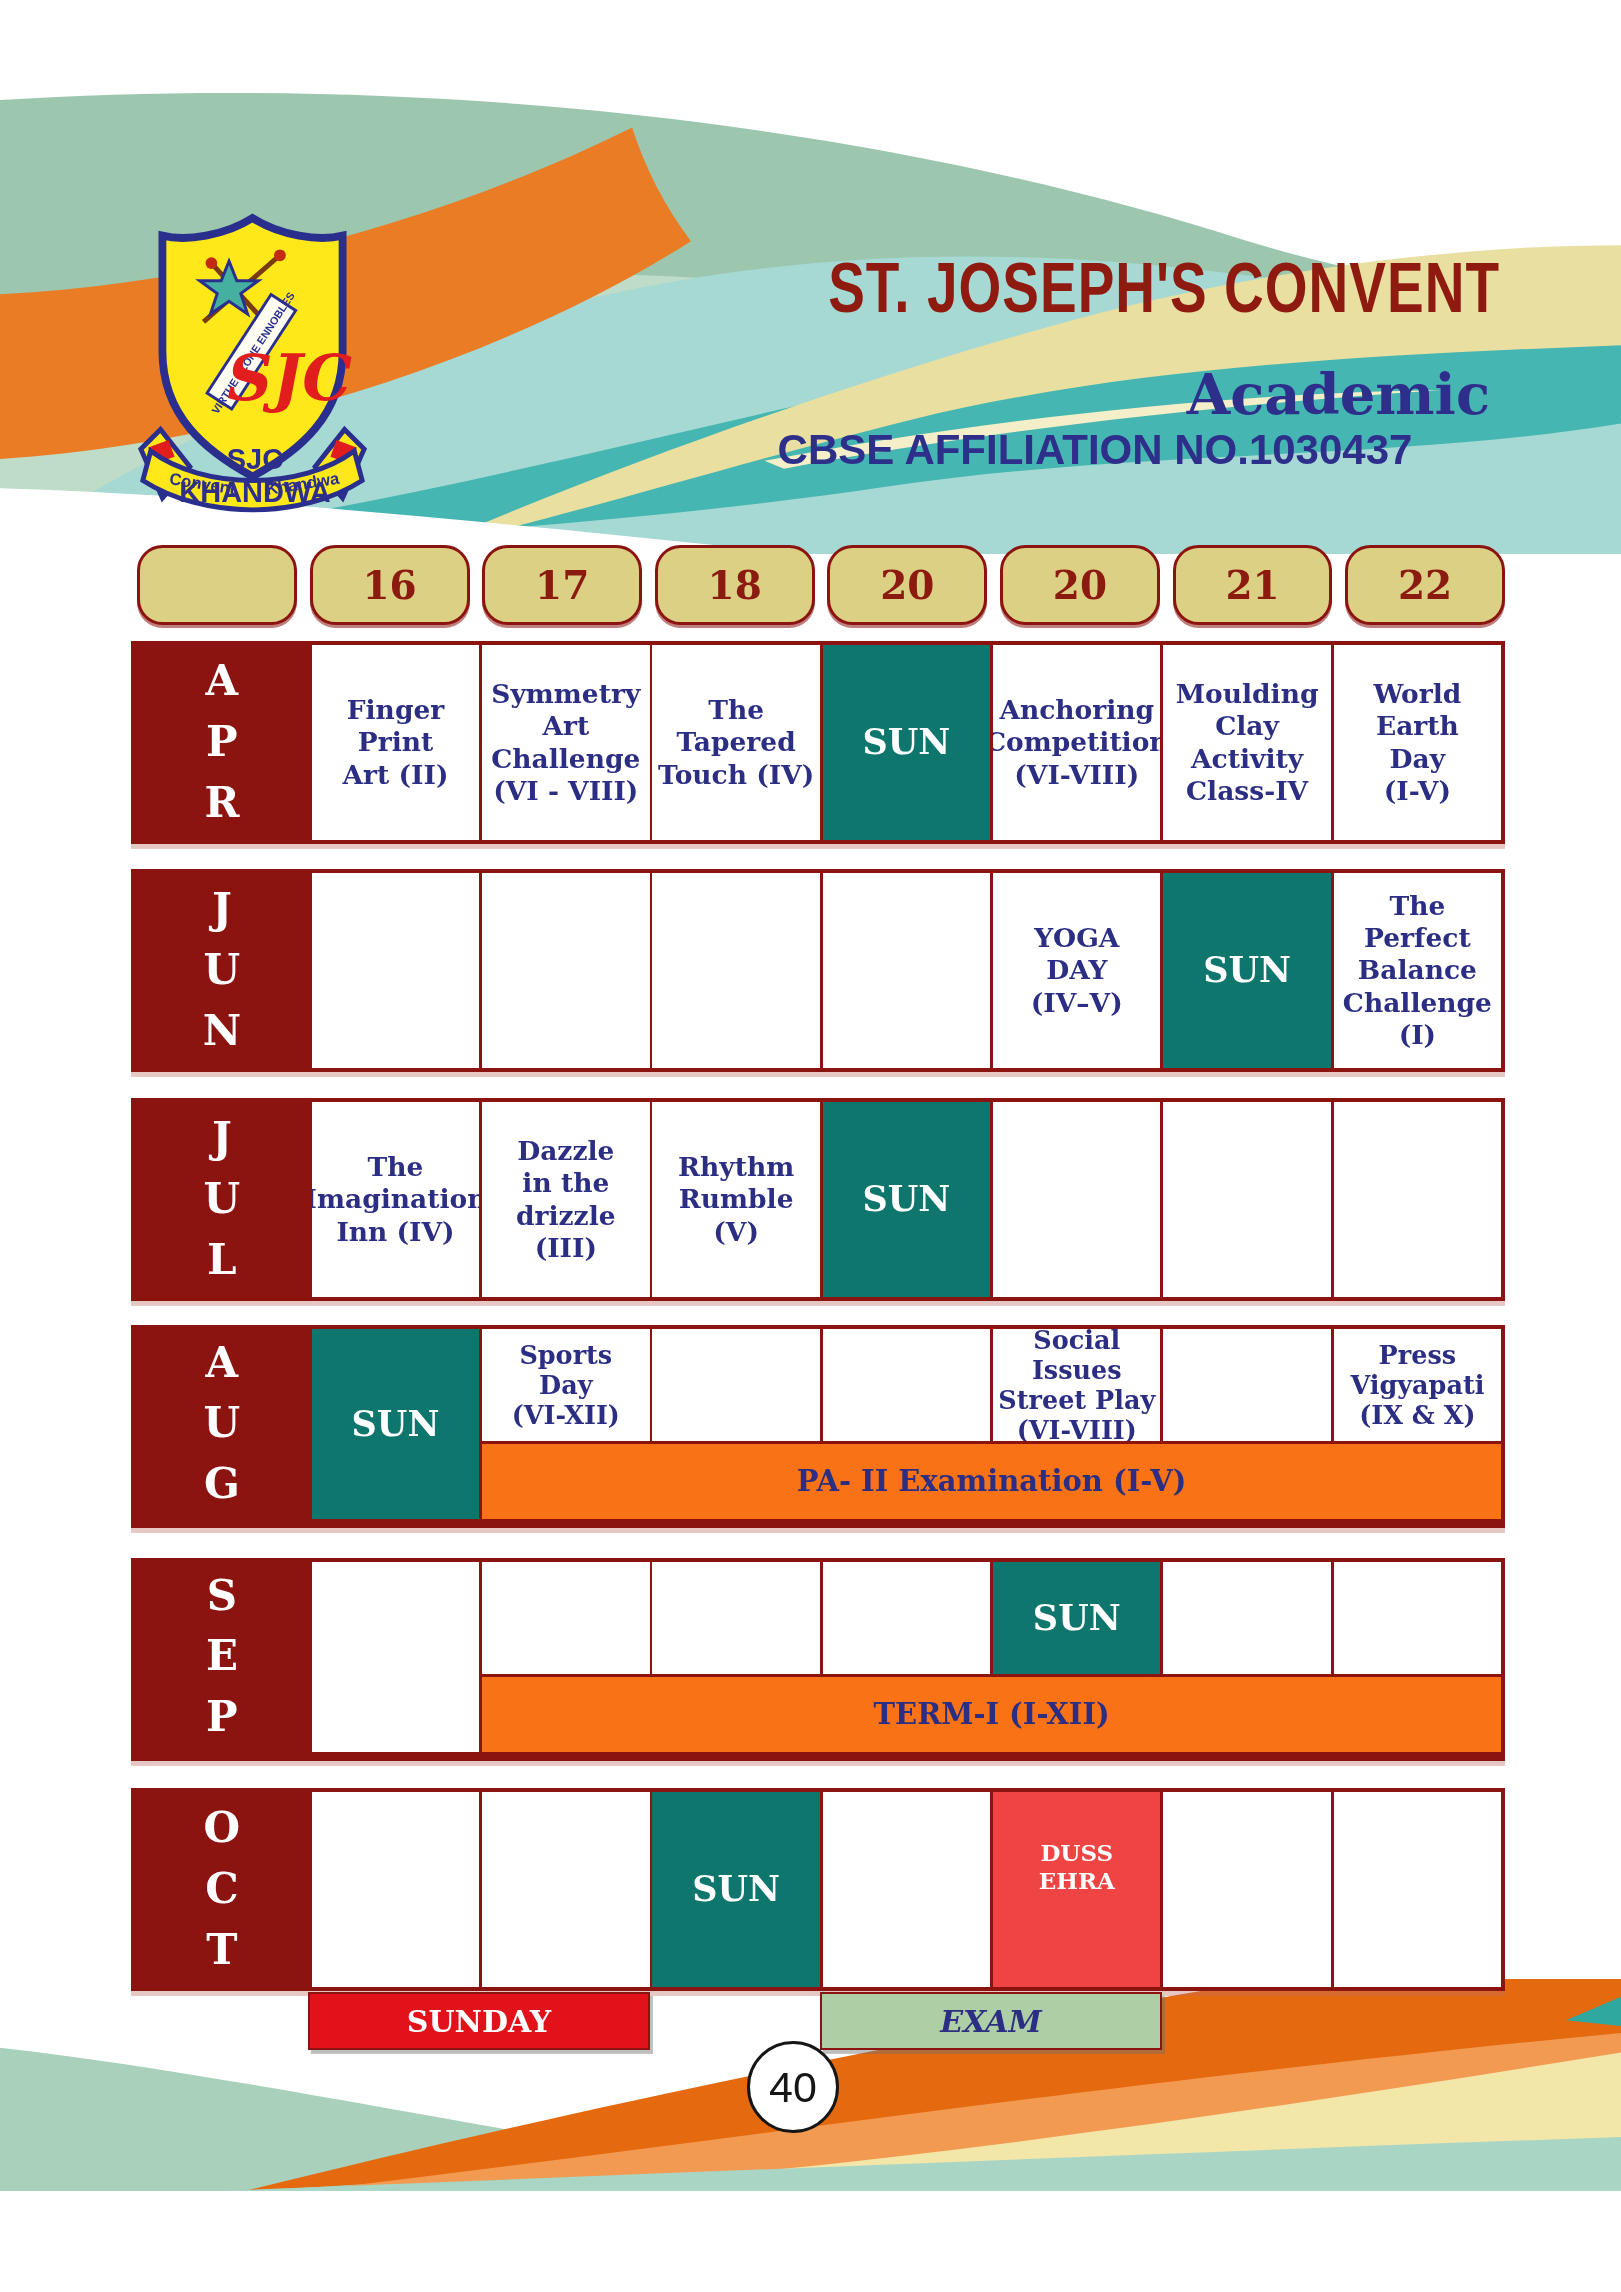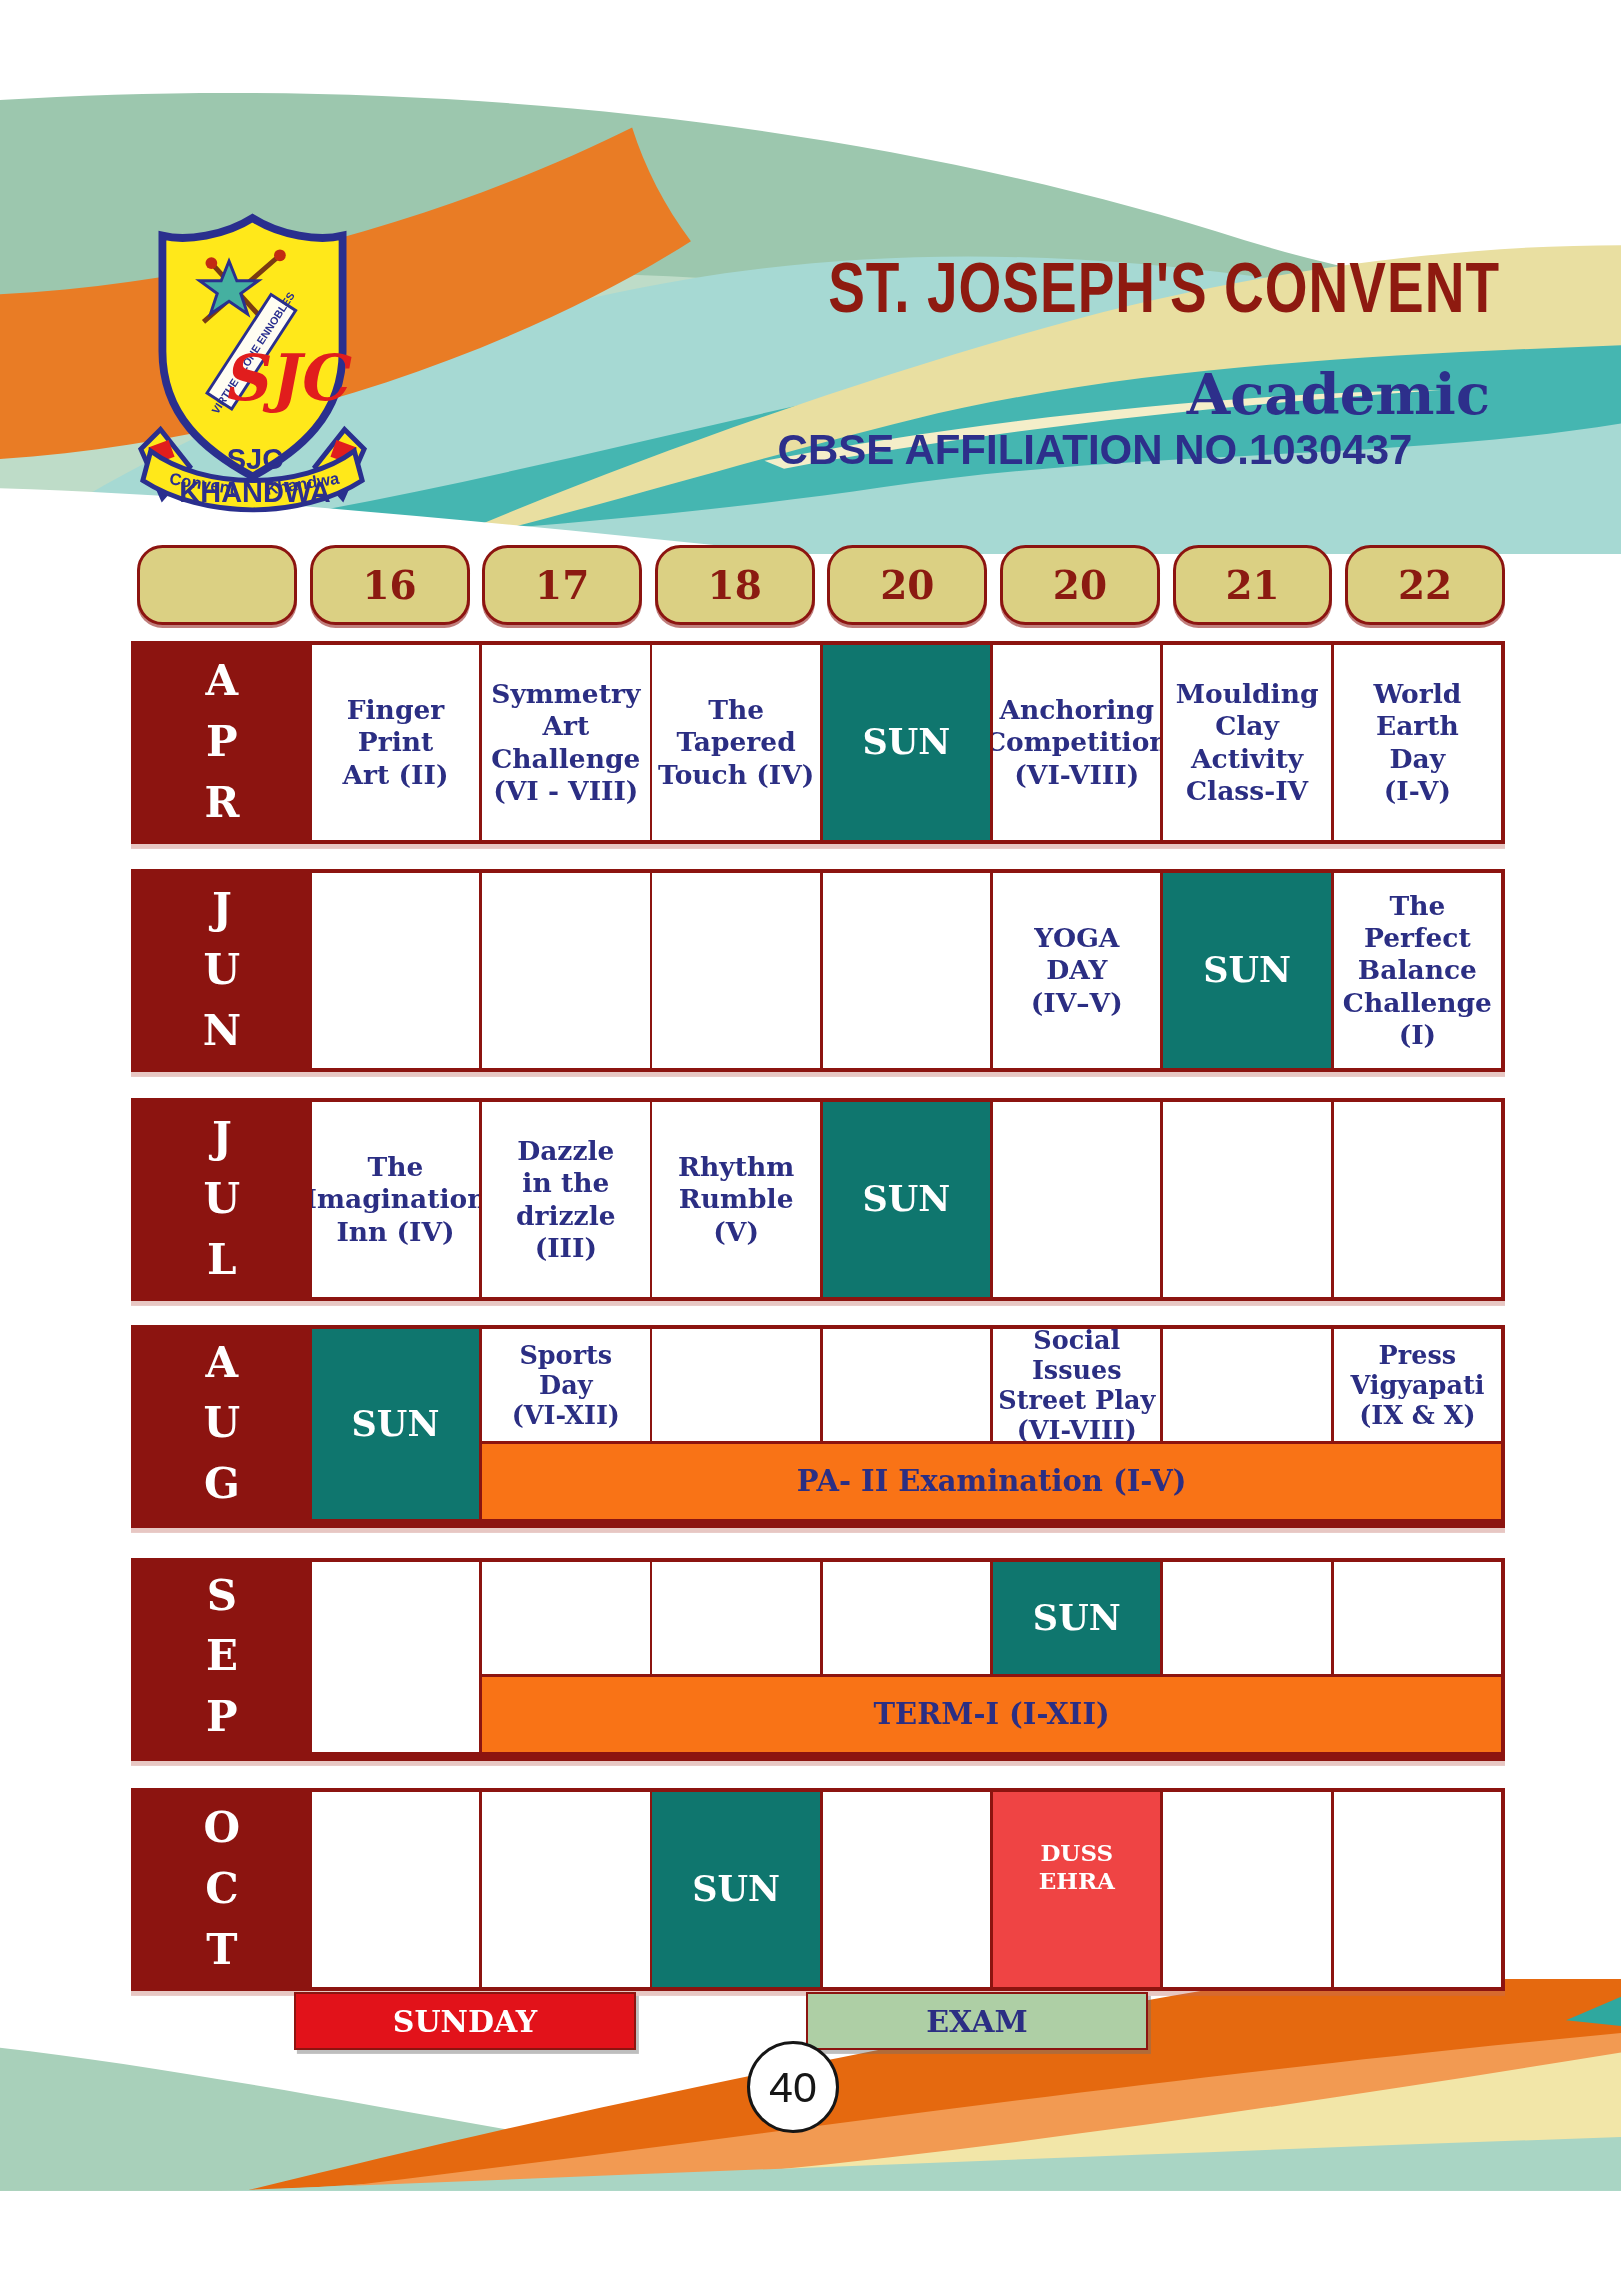--- a/index.html
+++ b/index.html
@@ -45,23 +45,23 @@
   .cell.duss{background:#ef4444;color:#ffffff;font-size:23px;align-items:flex-start;padding-top:47px;box-sizing:border-box;}
   .cell.tall{grid-row:1/3;}
   .cell.band{grid-column:3/9;grid-row:2;background:#f97316;font-size:29px;}
 
   #row-apr{top:641px;} #row-jun{top:869px;} #row-jul{top:1098px;}
   #row-aug{top:1325px;} #row-sep{top:1558px;} #row-oct{top:1788px;}
 
   
   .legend-box{position:absolute;top:1992px;width:338px;height:54px;border:2.9px solid #8c1410;
     display:flex;align-items:center;justify-content:center;font-weight:bold;font-size:30px;
-    box-shadow:2.9px 3.9px 0 rgba(110,110,110,.45);}
+    box-shadow:2.9px 3.9px 0 rgba(110,110,110,.45);margin-left:14px;}
   #legend-sunday{left:294px;background:#e2121a;color:#ffffff;}
-  #legend-exam{left:806px;background:#aecfa5;color:#2b2e83;}
+  #legend-exam{left:806px;background:#aecfa5;color:#2b2e83;font-style:italic;}
 
   
   .page-num{position:absolute;left:747px;top:2041px;width:86px;height:86px;border:3.9px solid #161616;
     border-radius:50%;background:#ffffff;display:flex;align-items:center;justify-content:center;
     font-family:"Liberation Sans",sans-serif;font-size:43px;color:#161616;}
 </style>
 </head>
 <body>
 
 <div class="page">

